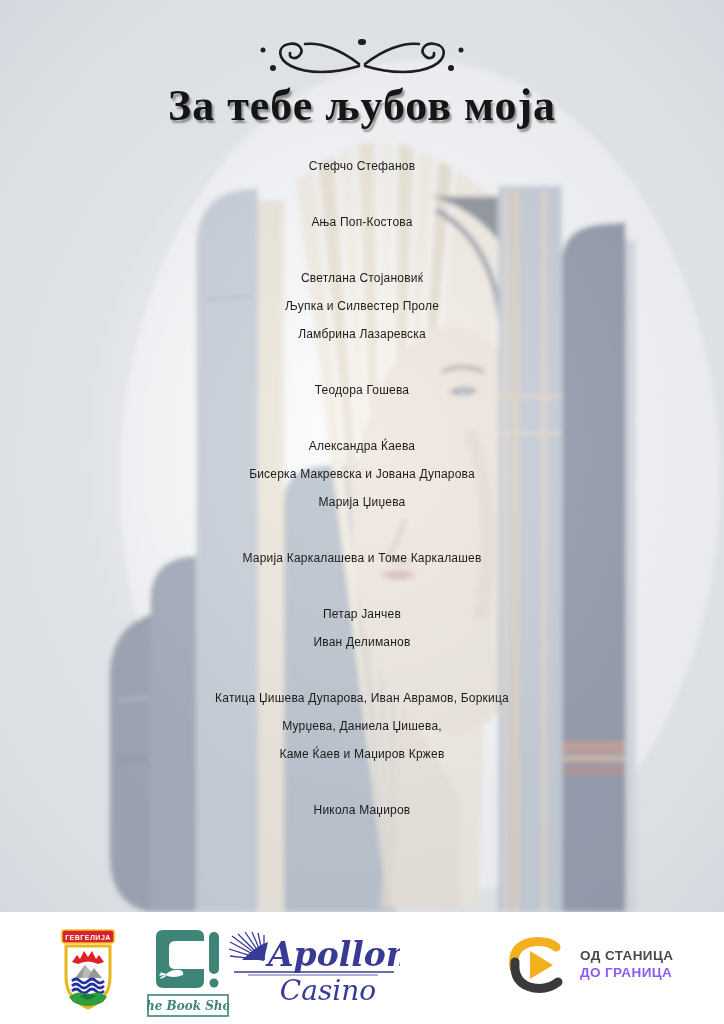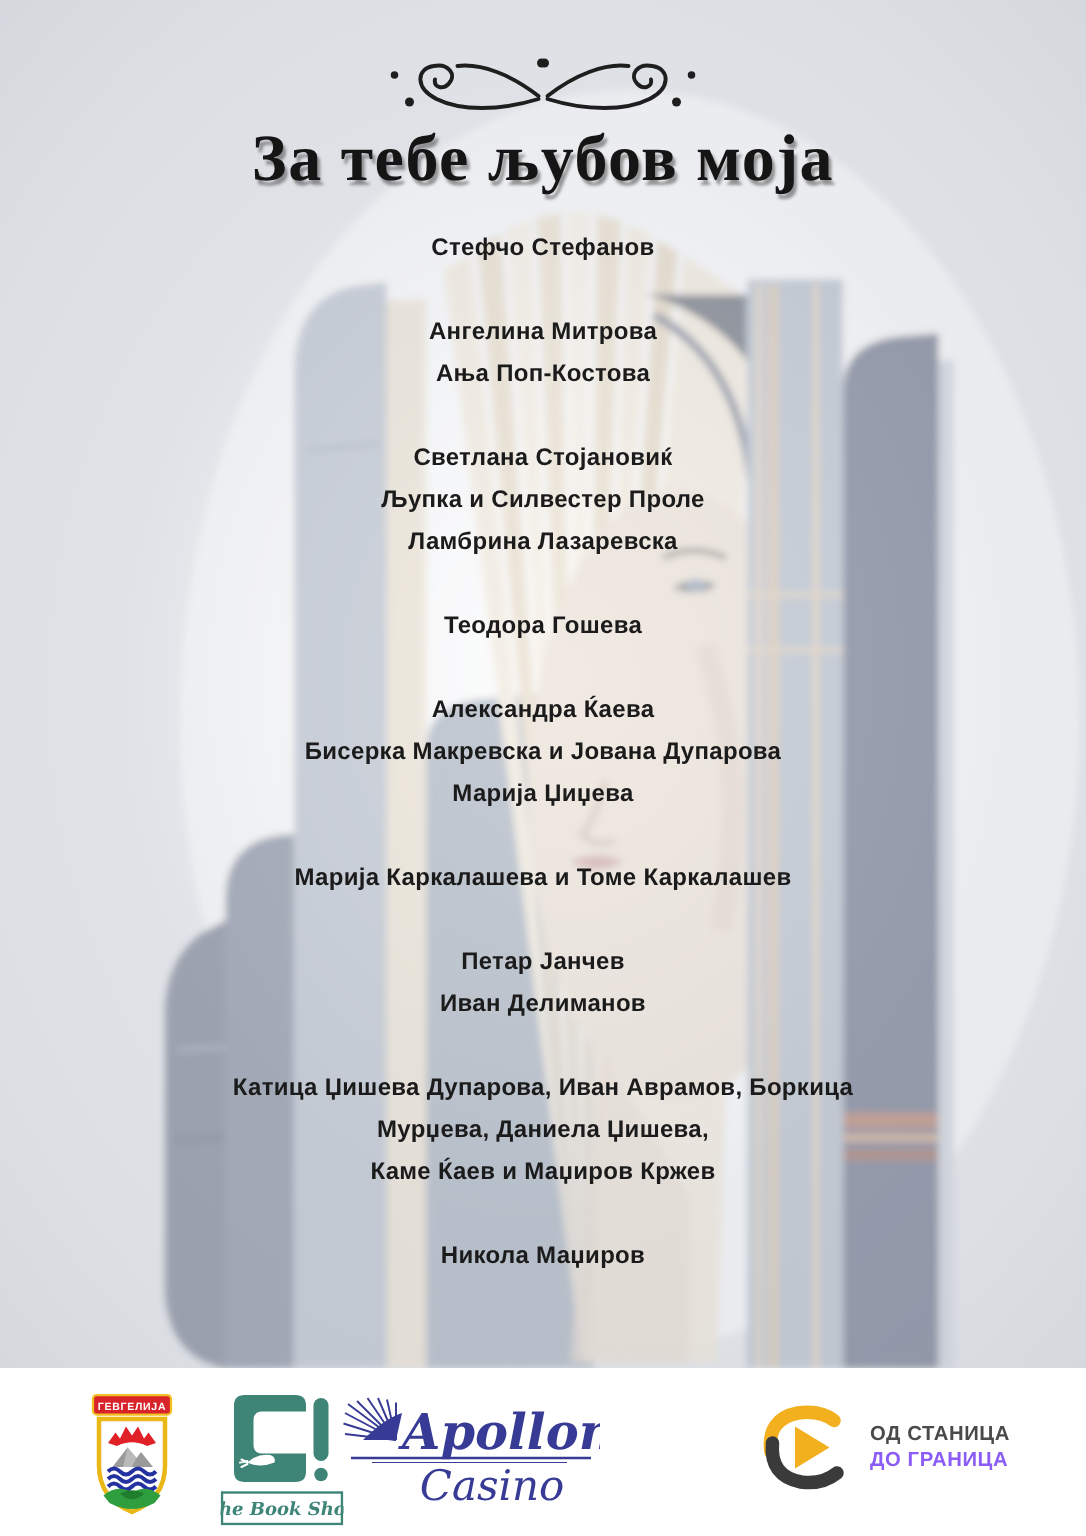--- a/index.html
+++ b/index.html
@@ -17,21 +17,21 @@
   .title{
     position:absolute;top:62px;left:0;width:100%;
     text-align:center;
     font-family:"Liberation Serif", serif;
     font-weight:700;font-size:44px;letter-spacing:1px;color:#151515;
     text-shadow:2px 3px 2px rgba(40,40,40,0.45);
     margin-top:18px;
   }
   .credits{position:absolute;top:152px;left:0;width:100%;text-align:center;color:#1b1b1b;}
   .credit-group{margin:0 0 28px 0;}
-  .credit-line{font-size:16px;font-weight:700;line-height:28px;letter-spacing:0.2px;}
+  .credit-line{font-size:12px;font-weight:400;line-height:28px;letter-spacing:0.2px;}
   .footer{
     position:absolute;left:0;top:912px;width:724px;height:112px;background:#ffffff;
   }
   .logo{position:absolute;}
   .logo-gevgelija{left:58px;top:17px;}
   .logo-bookshop{left:147px;top:13px;}
   .logo-apollonia{left:228px;top:18px;}
   .logo-stanica{left:504px;top:20px;display:flex;align-items:center;}
   .stanica-text{margin-left:12px;line-height:17px;font-weight:700;font-size:13.5px;letter-spacing:0.4px;}
   .stanica-line1{color:#4a4a4a;}
@@ -112,21 +112,20 @@
     <use href="#halfFlourish" transform="translate(230,0) scale(-1,1)"></use>
   </svg>
 
   <div class="title">За тебе љубов моја</div>
 
   <div class="credits">
     <div class="credit-group">
       <div class="credit-line">Стефчо Стефанов</div>
     </div>
     <div class="credit-group">
-      <div class="credit-line">Ангелина Митрова</div>
       <div class="credit-line">Ања Поп-Костова</div>
     </div>
     <div class="credit-group">
       <div class="credit-line">Светлана Стојановиќ</div>
       <div class="credit-line">Љупка и Силвестер Проле</div>
       <div class="credit-line">Ламбрина Лазаревска</div>
     </div>
     <div class="credit-group">
       <div class="credit-line">Теодора Гошева</div>
     </div>

